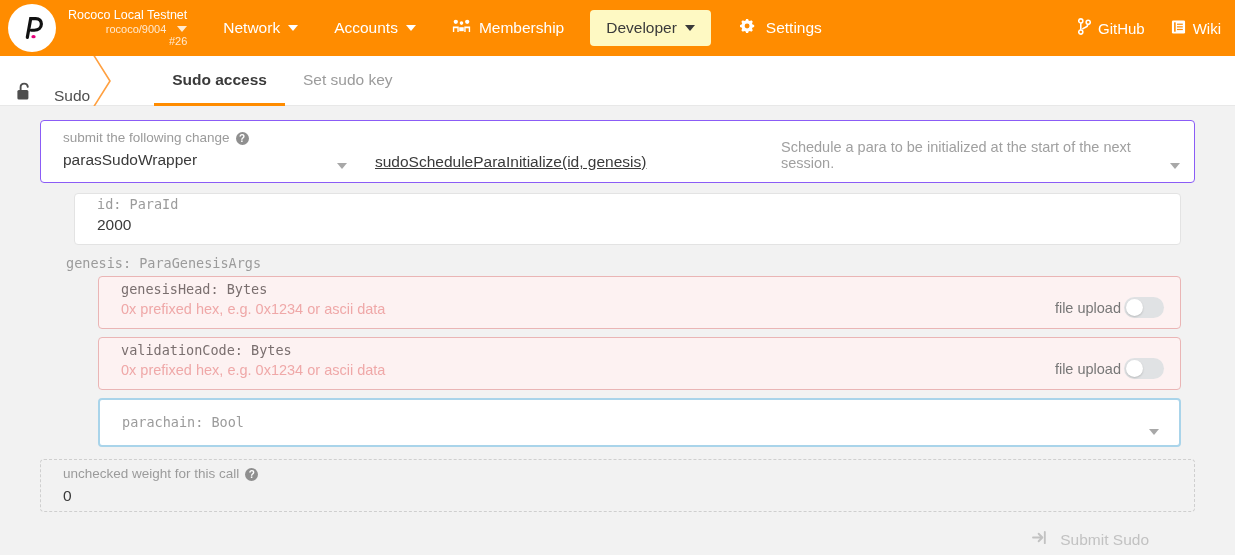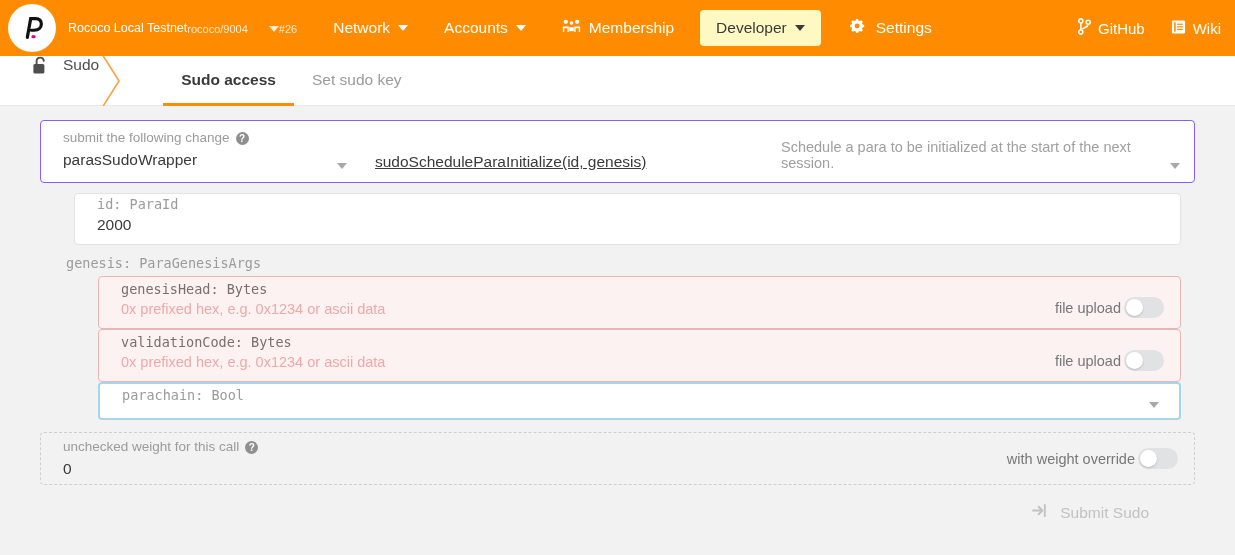--- a/index.html
+++ b/index.html
@@ -20,27 +20,27 @@
     padding:0 14px 0 8px;
     color:#fff;
   }
   .logo {
     width:48px; height:48px; border-radius:50%;
     background:#fff; flex:0 0 48px;
     display:flex; align-items:center; justify-content:center;
     margin-right:12px;
   }
   .net-block {
-    display:flex; flex-direction:row; align-items:flex-end;
+    display:flex; flex-direction:column; align-items:flex-end;
     line-height:1.15; margin-right:26px; cursor:pointer;
   }
   .net-name { font-size:12.5px; color:#fff; }
   .net-sub {
     font-size:11px; color:#ffe9cf;
-    display:flex; align-items:center; gap:21px;
+    display:flex; align-items:center; gap:11px;
   }
   .net-block .net-num { font-size:11px; color:#ffe9cf; }
   .caret {
     width:0;height:0;border-left:5px solid transparent;
     border-right:5px solid transparent;border-top:6px solid currentColor;
     display:inline-block;
   }
   .navitem {
     display:flex; align-items:center; gap:8px;
     font-size:15.5px; color:#fff; padding:6px 10px;
@@ -56,23 +56,23 @@
     font-size:15px; color:#fff; margin-left:26px; cursor:pointer;
   }
 
   
   .tabstrip {
     height:50px; background:#fff;
     display:flex; align-items:stretch;
     border-bottom:1px solid #e8e8e8;
   }
   .crumb {
-    display:flex; align-items:flex-start; gap:15px;
+    display:flex; align-items:flex-end; gap:22px;
     padding:0 0 0 16px; font-size:15.5px; color:#4e4e4e;
-    position:relative; padding-right:34px;margin-left:16px;
+    position:relative; padding-right:34px;
   }
   .crumb-sep {
     position:absolute; right:2px; top:0; height:100%; width:34px;
     pointer-events:none;
   }
   .tabs { display:flex; align-items:stretch; margin-left:30px; }
   .tab {
     display:flex; align-items:center; padding:0 18px;
     font-size:15.5px; color:#9b9b9b; cursor:pointer;
     border-bottom:3px solid transparent; position:relative; top:1px;
@@ -130,26 +130,26 @@
 
   .row-id { margin-left:34px; margin-right:14px; height:52px; }
   .genesis-label {
     font-family:"DejaVu Sans Mono", monospace;
     font-size:13.5px; color:#9b9b9b; margin:10px 0 5px 26px;
   }
   .nested { margin-left:58px; margin-right:14px; }
 
   .param.error {
     background:#fdf2f2; border-color:#eab5b5;
-    height:53px; 
+    height:53px; margin-bottom:8px;
   }
   .param.error .plabel { color:#7a6f6f; }
   .param.error .pvalue { color:#efa8a8; font-size:14.5px; }
   .param.focus {
-    border:2px solid #a9d4ea; height:38px;
+    border:2px solid #a9d4ea; height:49px;
   }
 
   .toggle-wrap {
     display:flex; align-items:center; gap:3px; flex:0 0 auto;
   }
   .toggle-label { font-size:14.5px; color:#777; }
   .switch {
     width:40px; height:21px; border-radius:11px; background:#e0e2e4;
     position:relative; flex:0 0 40px;
   }
@@ -361,26 +361,20 @@
     </div>
   </div>
 
   <div class="weight-box">
     <div class="weight-left">
       <div class="field-label">
         <span>unchecked weight for this call</span>
         <span class="qmark">?</span>
       </div>
       <div class="field-value">0</div>
-    </div>
-    <div class="toggle-wrap">
-      <span class="toggle-label">with weight override</span>
-      <span class="switch">
-          <span class="knob"></span>
-        </span>
     </div>
   </div>
 
   <div class="submitbar">
     <div class="submit-btn">
       <span>
         <svg width="17" height="15" viewBox="0 0 18 16" aria-hidden="true">
           <path d="M1 8 L10.5 8 M7 4 L11 8 L7 12" fill="none" stroke="#c2c2c2" stroke-width="2" stroke-linecap="round" stroke-linejoin="round"></path>
           <path d="M13.6 2 L13.6 14" stroke="#c2c2c2" stroke-width="2" stroke-linecap="round"></path>
         </svg>

